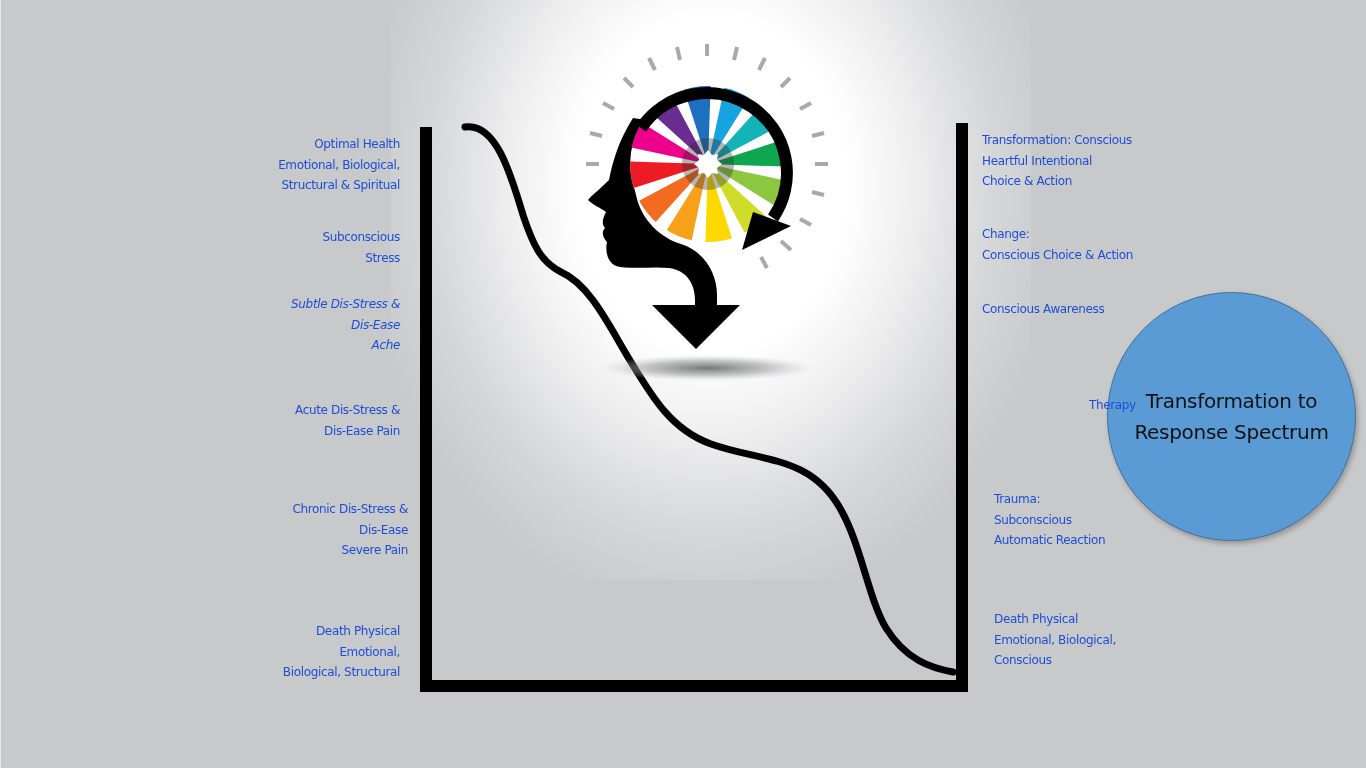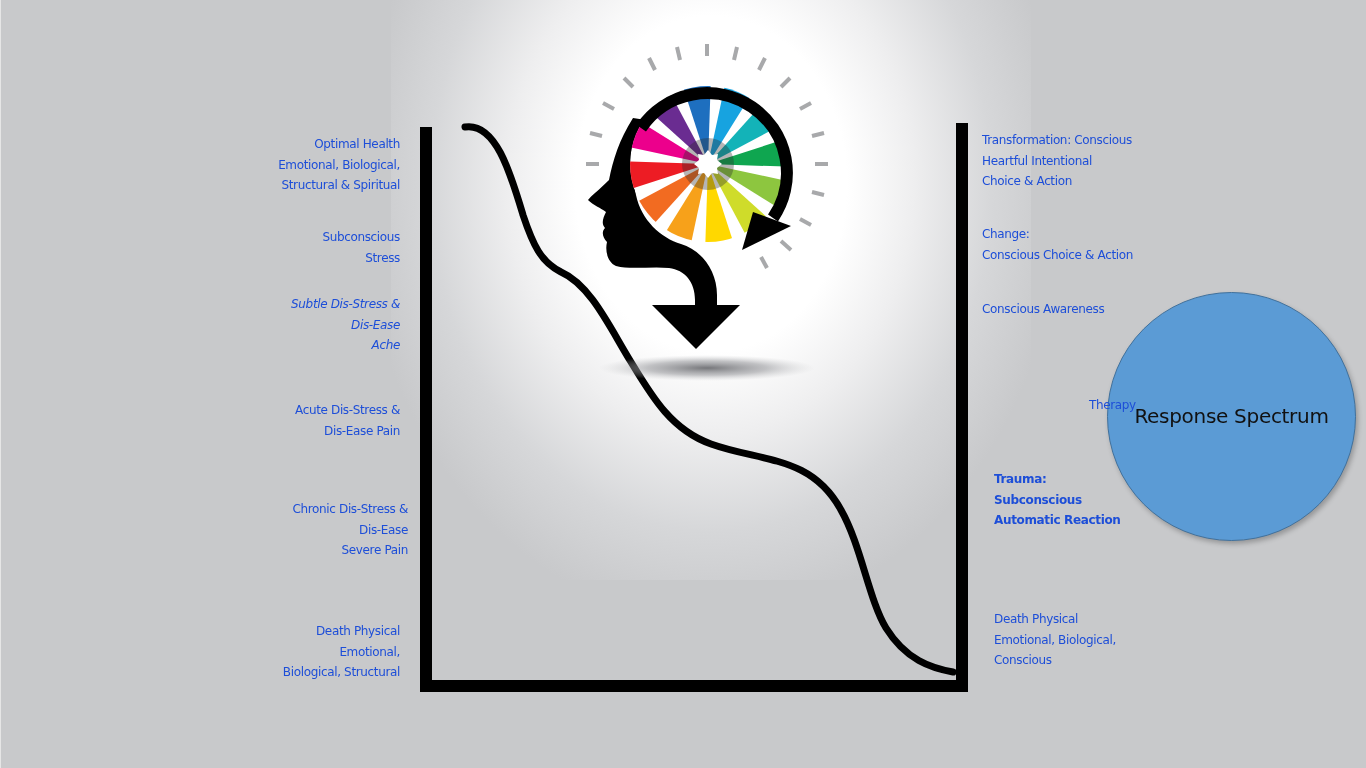--- a/index.html
+++ b/index.html
@@ -117,20 +117,21 @@
       </g>
     </g>
 
     <path d="M640,128 A78,78 0 1 1 772,218" fill="none" stroke="#000" stroke-width="12"></path>
     <polygon fill="#000" points="752,212 790,226 741,250"></polygon>
   </svg>
 
 
   <div class="circle" style="left:1106px; top:292px; width:249px; height:249px;">
     <div class="ctext">
+      <span>Transformation to</span>
       <span>Response Spectrum</span>
     </div>
   </div>
 
   <div class="label left" style="right:966px; top:134px;">
     <span>Optimal Health</span>
     <span>Emotional, Biological,</span>
     <span>Structural &amp; Spiritual</span>
   </div>
   <div class="label left" style="right:966px; top:227px;">
@@ -165,21 +166,21 @@
     <span>Transformation: Conscious</span>
     <span>Heartful Intentional</span>
     <span>Choice &amp; Action</span>
   </div>
   <div class="label right" style="left:981px; top:299px;">
     <span>Conscious Awareness</span>
   </div>
   <div class="label right" style="left:1040px; top:395px;margin-left:48px;">
     <span>Therapy</span>
   </div>
-  <div class="label right" style="left:993px; top:469px;font-weight:bold;">
+  <div class="label right" style="left:993px; top:489px;">
     <span>Trauma:</span>
     <span>Subconscious</span>
     <span>Automatic Reaction</span>
   </div>
   <div class="label right" style="left:993px; top:609px;">
     <span>Death Physical</span>
     <span>Emotional, Biological,</span>
     <span>Conscious</span>
   </div>
 </div>

